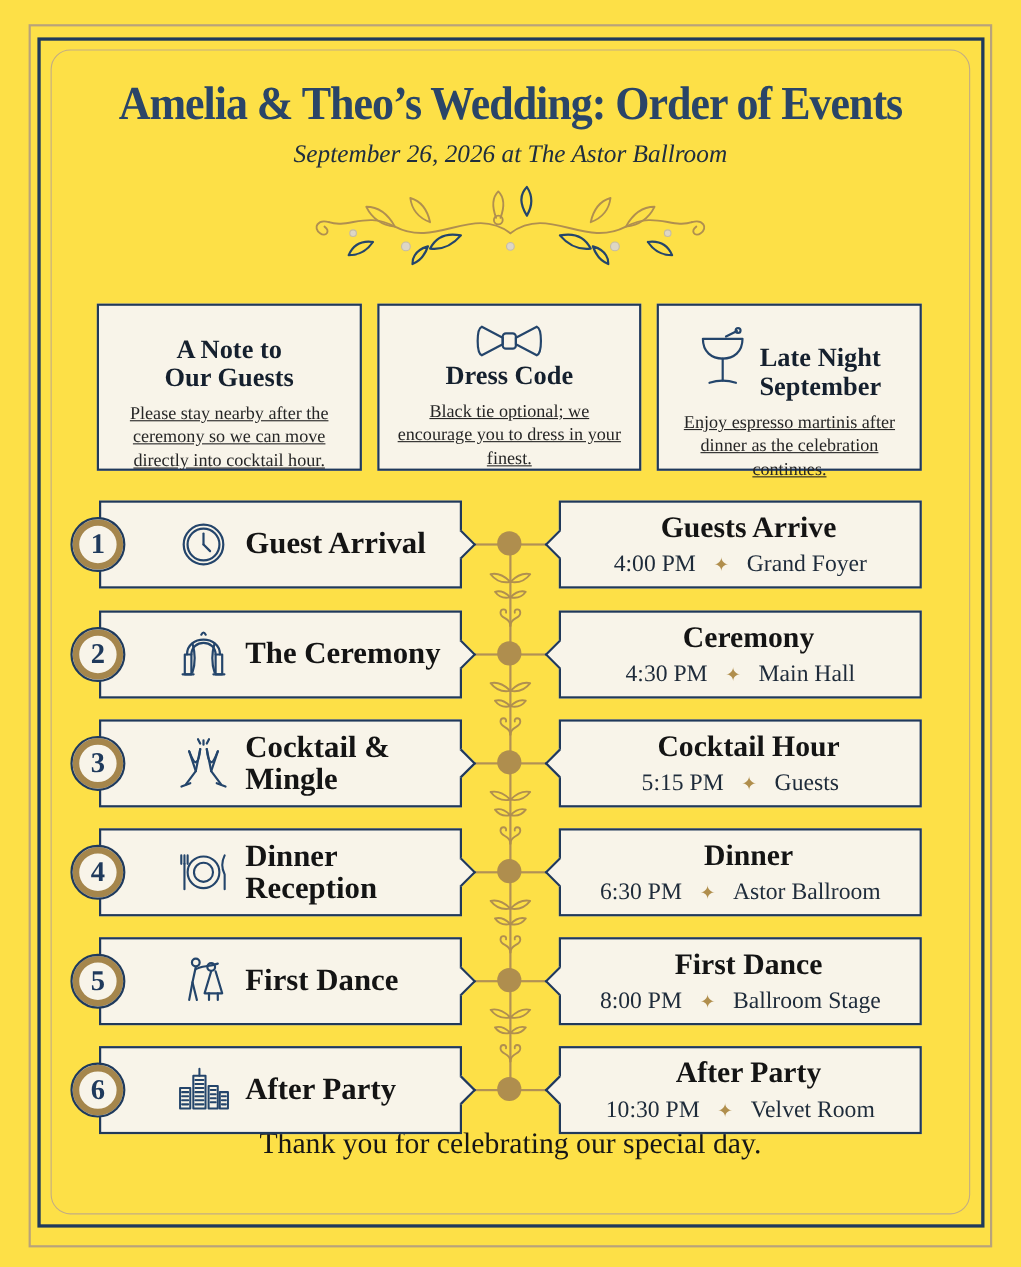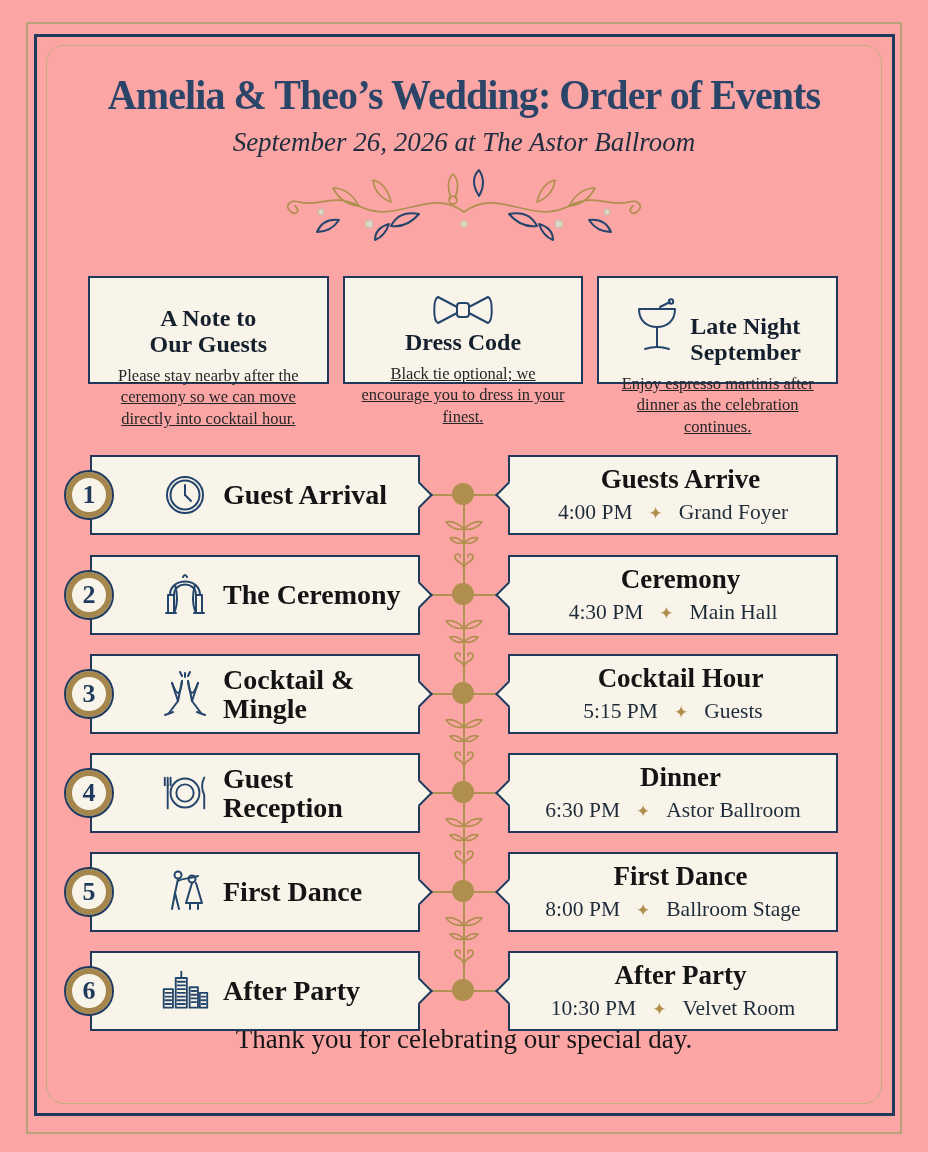--- a/index.html
+++ b/index.html
@@ -1,37 +1,37 @@
 <!DOCTYPE html>
 <html><head>
 <meta charset="utf-8">
 <style>
   html,body{margin:0;padding:0;}
   body{width:928px;height:1152px;font-family:"Liberation Serif",serif;}
-  .page{position:relative;width:928px;height:1152px;background:#fca5a5;overflow:hidden;}
+  .page{position:relative;width:928px;height:1152px;background:#fde047;overflow:hidden;}
 
   
   .frame-outer{position:absolute;top:22px;left:26px;right:26px;bottom:18px;border:2px solid #B9A37A;}
   .frame-navy{position:absolute;top:34px;left:34px;right:33px;bottom:36px;border:3px solid #1F3A5C;}
   .frame-inner{position:absolute;top:45px;left:46px;right:46px;bottom:48px;border:1.5px solid #C3AD83;border-radius:18px;}
 
   .title{position:absolute;top:70px;left:0;width:100%;text-align:center;font-size:43px;font-weight:bold;color:#2A4568;letter-spacing:-1px;transform:scaleX(.93);margin:0;}
-  .subtitle{position:absolute;top:127px;left:0;width:100%;text-align:center;font-size:27px;font-style:italic;color:#202E3E;margin:0;}
+  .subtitle{position:absolute;top:127px;left:0;width:100%;text-align:center;font-size:23px;font-style:italic;color:#202E3E;margin:0;}
 
   .divider{position:absolute;top:162px;left:50%;transform:translateX(-50%);}
 
   
-  .cards{position:absolute;top:276px;left:88px;right:90px;height:108px;display:flex;gap:14px;}
+  .cards{position:absolute;top:276px;left:88px;right:90px;height:152px;display:flex;gap:14px;}
   .card{flex:1;border:2px solid #20395B;background:#F8F4E9;text-align:center;box-sizing:border-box;padding:8px 10px;}
   .card h3{font-size:24px;line-height:1.08;color:#15202E;margin:0;font-weight:bold;}
   .card .body{font-size:16.5px;line-height:1.3;color:#262626;margin-top:7px;text-decoration:underline;}
   .card.c1 h3{margin-top:20px;}
   .card.c2 .cicon{margin-top:4px;height:40px;}
   .card.c3 .hrow{display:flex;align-items:center;justify-content:center;gap:10px;margin-top:8px;}
-  .card.c3 h3{text-align:left;margin-top:20px;}
+  .card.c3 h3{text-align:center;margin-top:20px;}
 
   
   .timeline{position:absolute;top:455px;left:90px;width:748px;height:580px;}
   .vline{position:absolute;left:372.75px;top:40px;width:2.5px;height:496px;background:#B29155;}
   .sprig{position:absolute;left:354px;}
   .row{position:absolute;left:0;width:748px;height:80px;}
   .hline{position:absolute;left:324px;top:38.75px;width:100px;height:2.5px;background:#B29155;}
   .dot{position:absolute;left:362px;top:28px;width:22px;height:22px;border-radius:50%;background:#AF8E4E;z-index:3;}
   .boxL,.boxR{position:absolute;top:0;height:80px;border:2.5px solid #20395B;background:#F8F4E9;box-sizing:border-box;z-index:2;}
   .boxL{left:0;width:330px;display:flex;align-items:center;padding-left:68px;}
@@ -299,21 +299,21 @@
           <svg width="52" height="44" viewBox="0 0 52 44">
               <g class="nv">
                 <circle cx="26" cy="22" r="15"></circle>
                 <circle cx="26" cy="22" r="9"></circle>
                 <path d="M5,6 v8 M8,6 v8 M11,6 v8"></path>
                 <path d="M8,14 v24"></path>
                 <path d="M46,6 C43,12 43,18 46,24 V38"></path>
               </g>
             </svg>
         </span>
-        <span class="evt-label">Guest Reception</span>
+        <span class="evt-label">Dinner Reception</span>
         <div class="pointR"></div>
       </div>
       <div class="boxR">
         <div class="pointL"></div>
         <div class="r-title">Dinner</div>
         <div class="r-detail">
           <span>6:30 PM</span>
           <span class="star">✦</span>
           <span>Astor Ballroom</span>
         </div>

